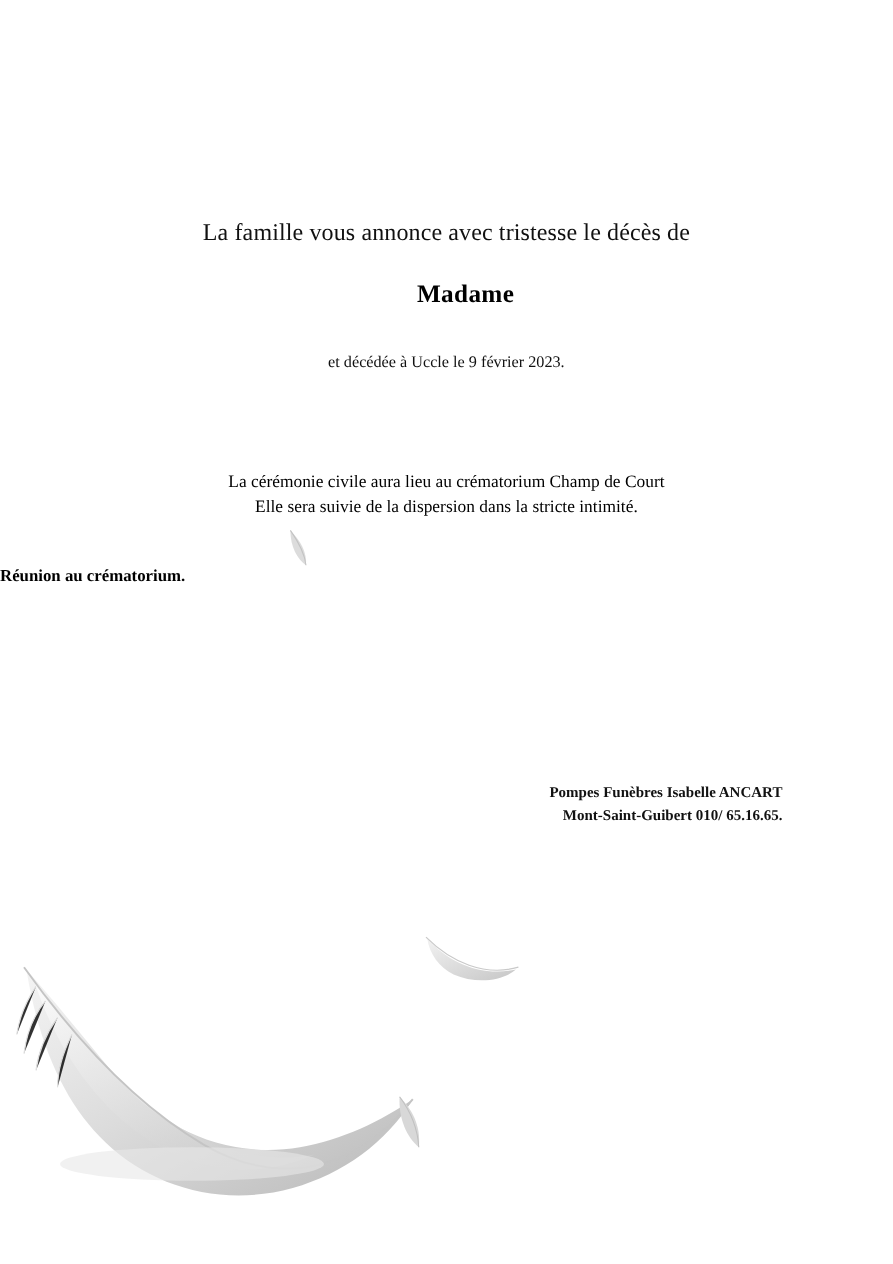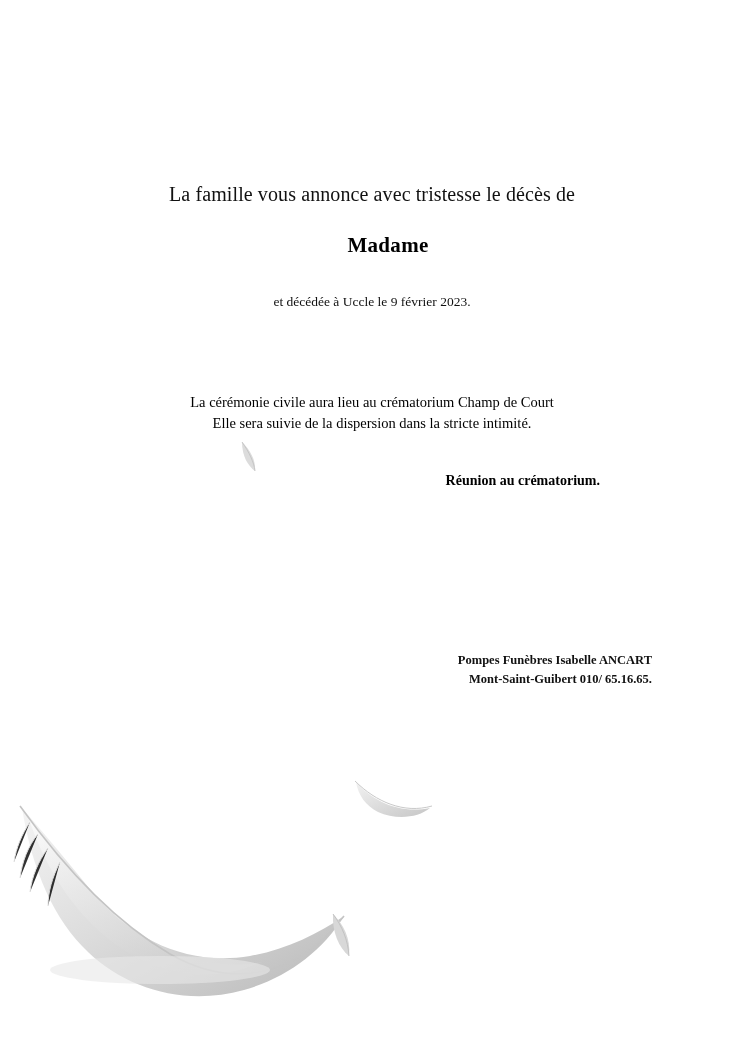--- a/index.html
+++ b/index.html
@@ -78,21 +78,21 @@
     line-height: 1.45;
     color: #000000;
     margin-top: 24px;
   }
 
   .reunion-line {
     position: absolute;
     top: 473px;
     left: 0;
     width: 600px;
-    text-align: right;
+    text-align: left;
     font-size: 14px;
     font-weight: bold;
     color: #000000;
   }
 
   .funeral-home {
     position: absolute;
     top: 651px;
     right: 92px;
     text-align: right;

